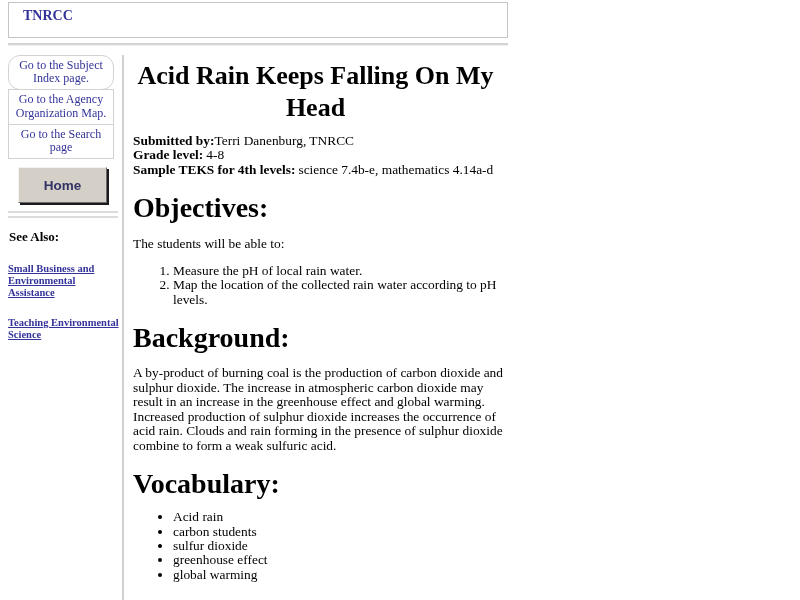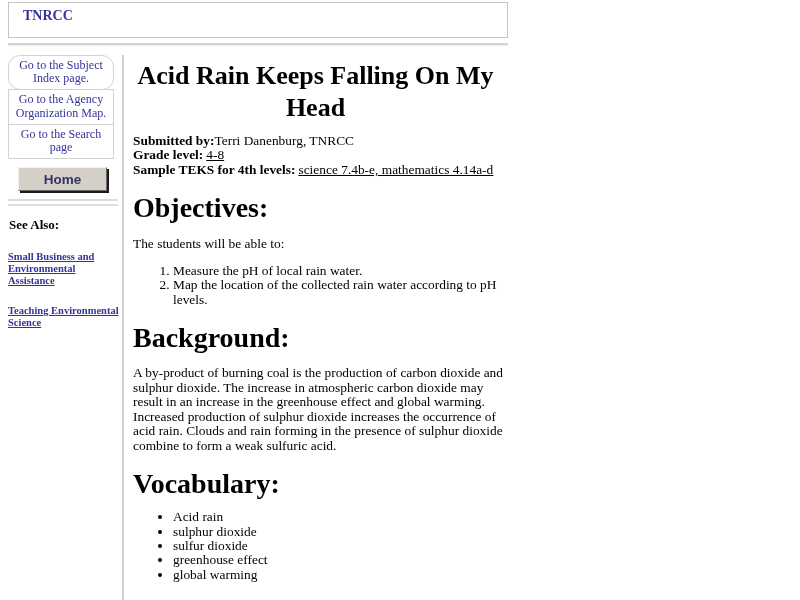--- a/index.html
+++ b/index.html
@@ -49,21 +49,21 @@
     font-size: 12px; line-height: 1.1;
     color: var(--link_blue, #333399);
     text-decoration: none;
     cursor: pointer;
   }
   .nav-cell:first-child { margin-top: 0; border-radius: 12px; }
 
   .home-btn {
     display: block;
     margin: 8px 0 0 10px;
-    width: 89px; height: 24px;
+    width: 89px; height: 36px;
     background: var(--button_face, #d4d0c8);
     border: 1px solid;
     border-color: #f4f2ee #6a6a6a #6a6a6a #f4f2ee;
     box-shadow: 2px 2px 0 var(--button_shadow, #1b1b1b);
     font-family: "Liberation Sans", sans-serif;
     font-weight: bold; font-size: 13.5px;
     color: var(--button_text, #333366);
     text-align: center; line-height: 17px;
     padding: 0; cursor: pointer;
   }
@@ -90,21 +90,21 @@
   
   .main h1 {
     font-size: 26px; line-height: 1.23;
     font-weight: bold;
     margin: 5px 0 10px 0;
     max-width: 365px;
     text-align: center;
   }
   .meta-line { margin: 0; }
   .meta-line b { font-weight: bold; }
-  .meta-line .gap { margin-left: 3px; text-decoration: underline; }
+  .meta-line .gap { margin-left: 3px; }
   .main h2 {
     font-size: 28px; font-weight: bold;
     margin: 16px 0 0 0;
   }
   .main p { margin: 13px 0; }
   .main ol, .main ul { margin: 11px 0 13px 0; padding-left: 40px; }
   .main li { margin: 0; line-height: 1.07; }
 </style>
 </head>
 <body>
@@ -165,21 +165,21 @@
         </ol>
 
       <h2>Background:</h2>
 
       <p>A by-product of burning coal is the production of carbon dioxide and sulphur dioxide. The increase in atmospheric carbon dioxide may result in an increase in the greenhouse effect and global warming. Increased production of sulphur dioxide increases the occurrence of acid rain. Clouds and rain forming in the presence of sulphur dioxide combine to form a weak sulfuric acid.</p>
 
       <h2>Vocabulary:</h2>
 
       <ul>
           <li>Acid rain</li>
-          <li>sulphur dioxide</li>
+          <li>carbon students</li>
           <li>sulfur dioxide</li>
           <li>greenhouse effect</li>
           <li>global warming</li>
         </ul>
 
       <h2>Materials:</h2>
 
     </div>
   </div>
 </div>

